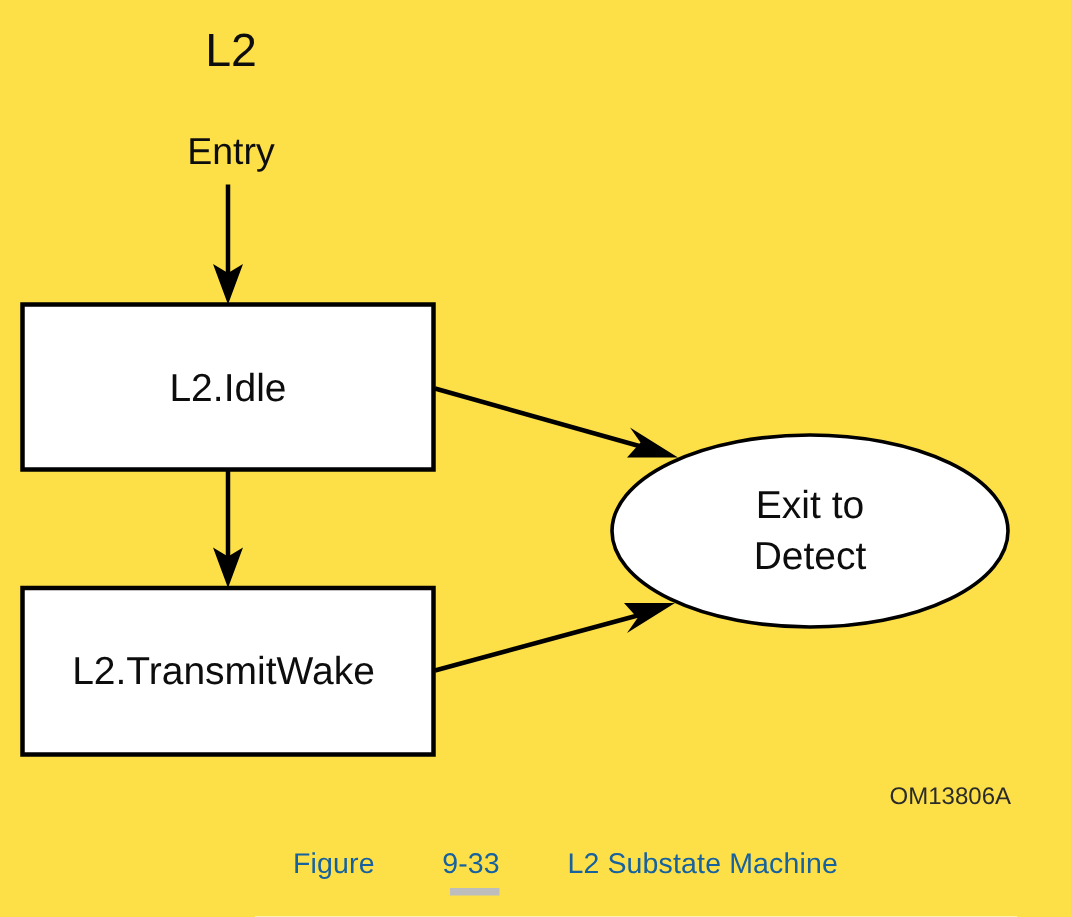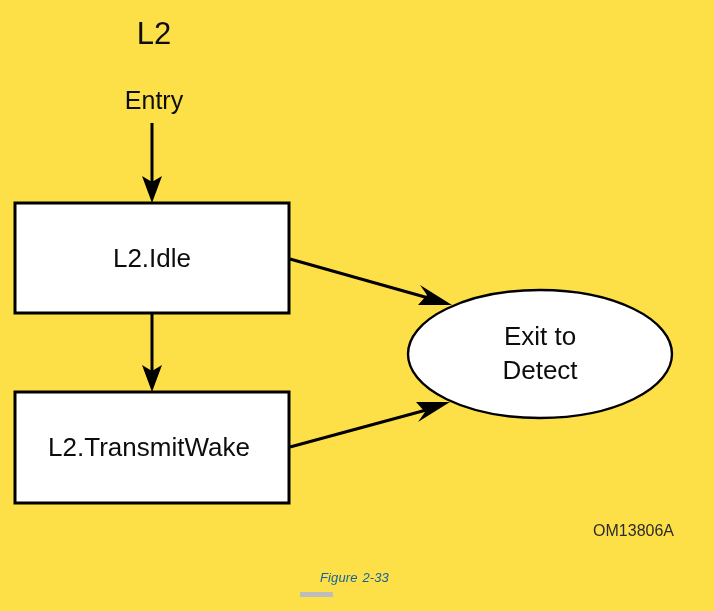--- a/index.html
+++ b/index.html
@@ -73,24 +73,24 @@
     top: 560px;
     width: 714px;
     height: 34px;
     display: flex;
     align-items: center;
     justify-content: center;
   }
   .caption-text {
     color: #17619f;
     font-family: "Liberation Sans", sans-serif;
-    font-style: italic;
-    font-size: 13px;
+    font-size: 19px;
     letter-spacing: 0.1px;
     white-space: pre;
+    margin-left: 40px;
   }
   .caption-num {
     margin-right: 5px;
   }
   #selection-mark {
     position: absolute;
     left: 300px;
     top: 592px;
     width: 33px;
     height: 5px;
@@ -142,18 +142,19 @@
       <ellipse class="ellipse-outline" cx="540" cy="354" rx="132" ry="64"></ellipse>
       <text class="node-ellipse-label" x="540" y="345" text-anchor="middle">Exit to</text>
       <text class="node-ellipse-label" x="540" y="379" text-anchor="middle">Detect</text>
     </g>
 
     <text class="om-code" x="674" y="536" text-anchor="end">OM13806A</text>
   </svg>
 
   <div id="caption-bar">
     <span class="caption-text caption-num">Figure</span>
-    <span class="caption-text caption-num">2-33</span>
+    <span class="caption-text caption-num">9-33</span>
+    <span class="caption-text">L2 Substate Machine</span>
   </div>
 
   <div id="selection-mark"></div>
 
 </div>
 
 </body></html>

